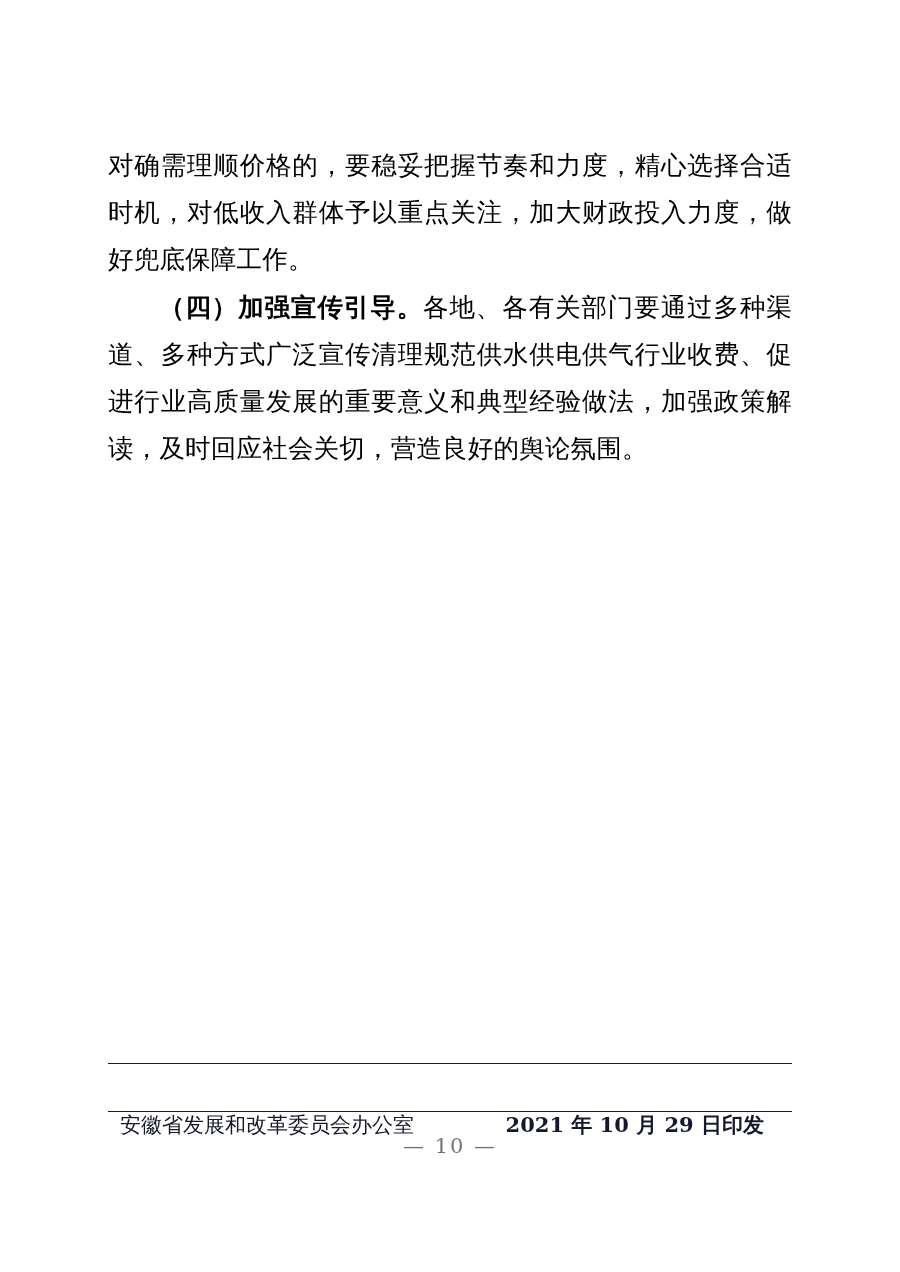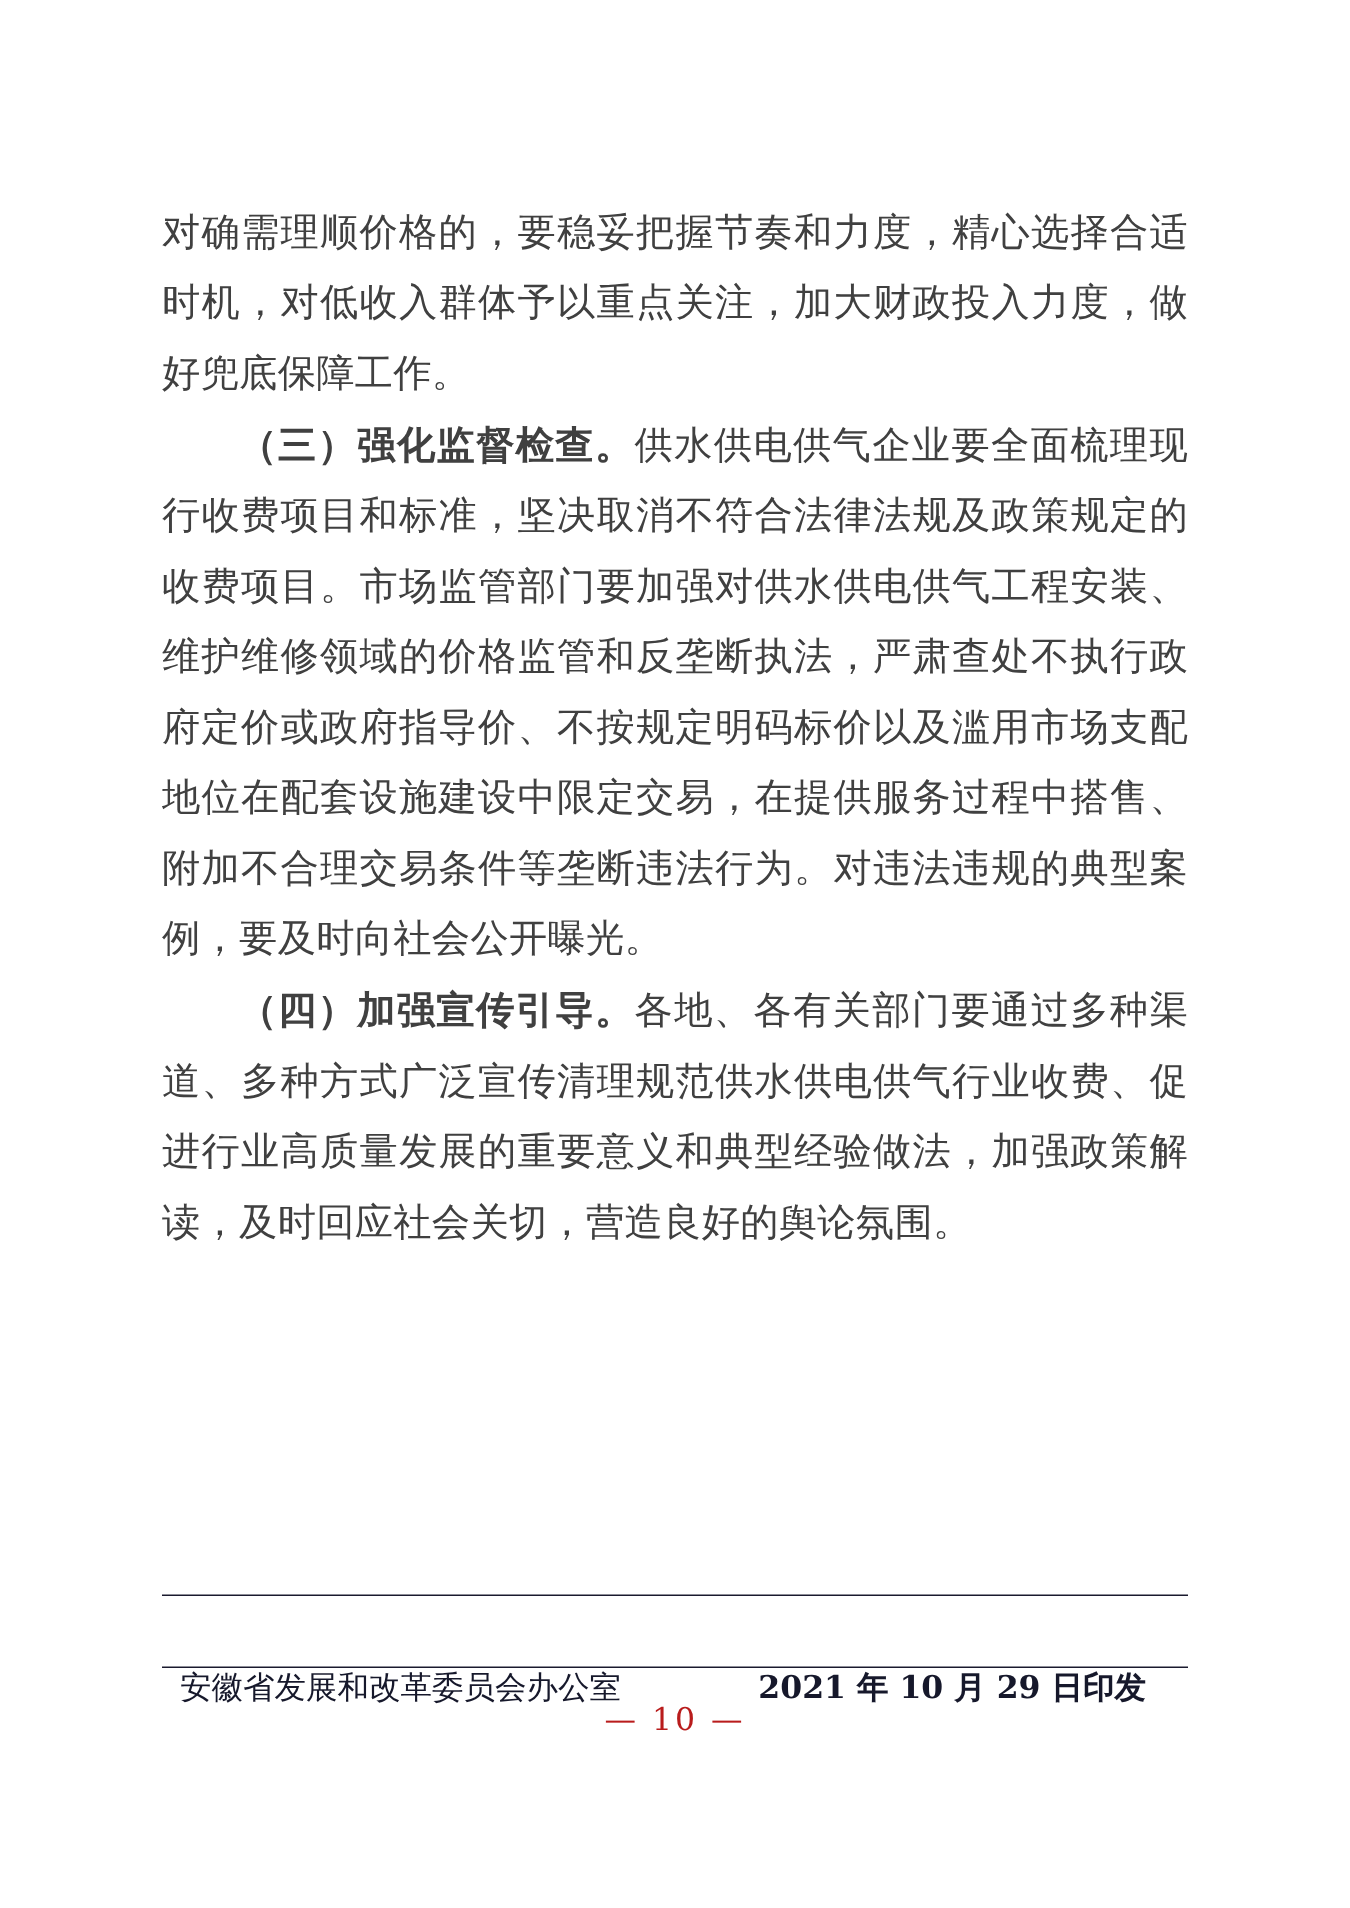--- a/index.html
+++ b/index.html
@@ -22,22 +22,23 @@
     left: 108px;
     top: 128px;
     width: 684px;
   }
   .para {
     font-size: 25.5px;
     line-height: 47px;
     letter-spacing: 0.2px;
     text-align: justify;
     text-align-last: left;
-    margin: 4px 0 0 0;
-    color: #404040;
+    margin: 16px 0 0 0;
+    color: #000000;
+    font-family: Liberation Mono, monospace;
   }
   .para + .para {
     margin-top: 1px;
   }
   .indent {
     text-indent: 51px;
   }
   .bold-head {
     font-weight: bold;
   }
@@ -79,37 +80,34 @@
     font-weight: bold;
   }
   .page-number {
     position: absolute;
     left: 0;
     top: 1134px;
     width: 900px;
     text-align: center;
     font-size: 21px;
     letter-spacing: 2px;
-    color: #b91c1c;
+    color: #737373;
   }
 </style>
 </head>
 <body>
 
 <div class="page">
 
   <div class="content">
 
     <p class="para">
       <span>对确需理顺价格的，要稳妥把握节奏和力度，精心选择合适时机，对低收入群体予以重点关注，加大财政投入力度，做好兜底保障工作。</span>
     </p>
 
-    <p class="para indent">
-      <span class="bold-head">（三）强化监督检查。</span><span>供水供电供气企业要全面梳理现行收费项目和标准，坚决取消不符合法律法规及政策规定的收费项目。市场监管部门要加强对供水供电供气工程安装、维护维修领域的价格监管和反垄断执法，严肃查处不执行政府定价或政府指导价、不按规定明码标价以及滥用市场支配地位在配套设施建设中限定交易，在提供服务过程中搭售、附加不合理交易条件等垄断违法行为。对违法违规的典型案例，要及时向社会公开曝光。</span>
-    </p>
 
     <p class="para indent">
       <span class="bold-head">（四）加强宣传引导。</span><span>各地、各有关部门要通过多种渠道、多种方式广泛宣传清理规范供水供电供气行业收费、促进行业高质量发展的重要意义和典型经验做法，加强政策解读，及时回应社会关切，营造良好的舆论氛围。</span>
     </p>
 
   </div>
 
   <div class="footer-rule-top"></div>
 
   <div class="footer-row">

